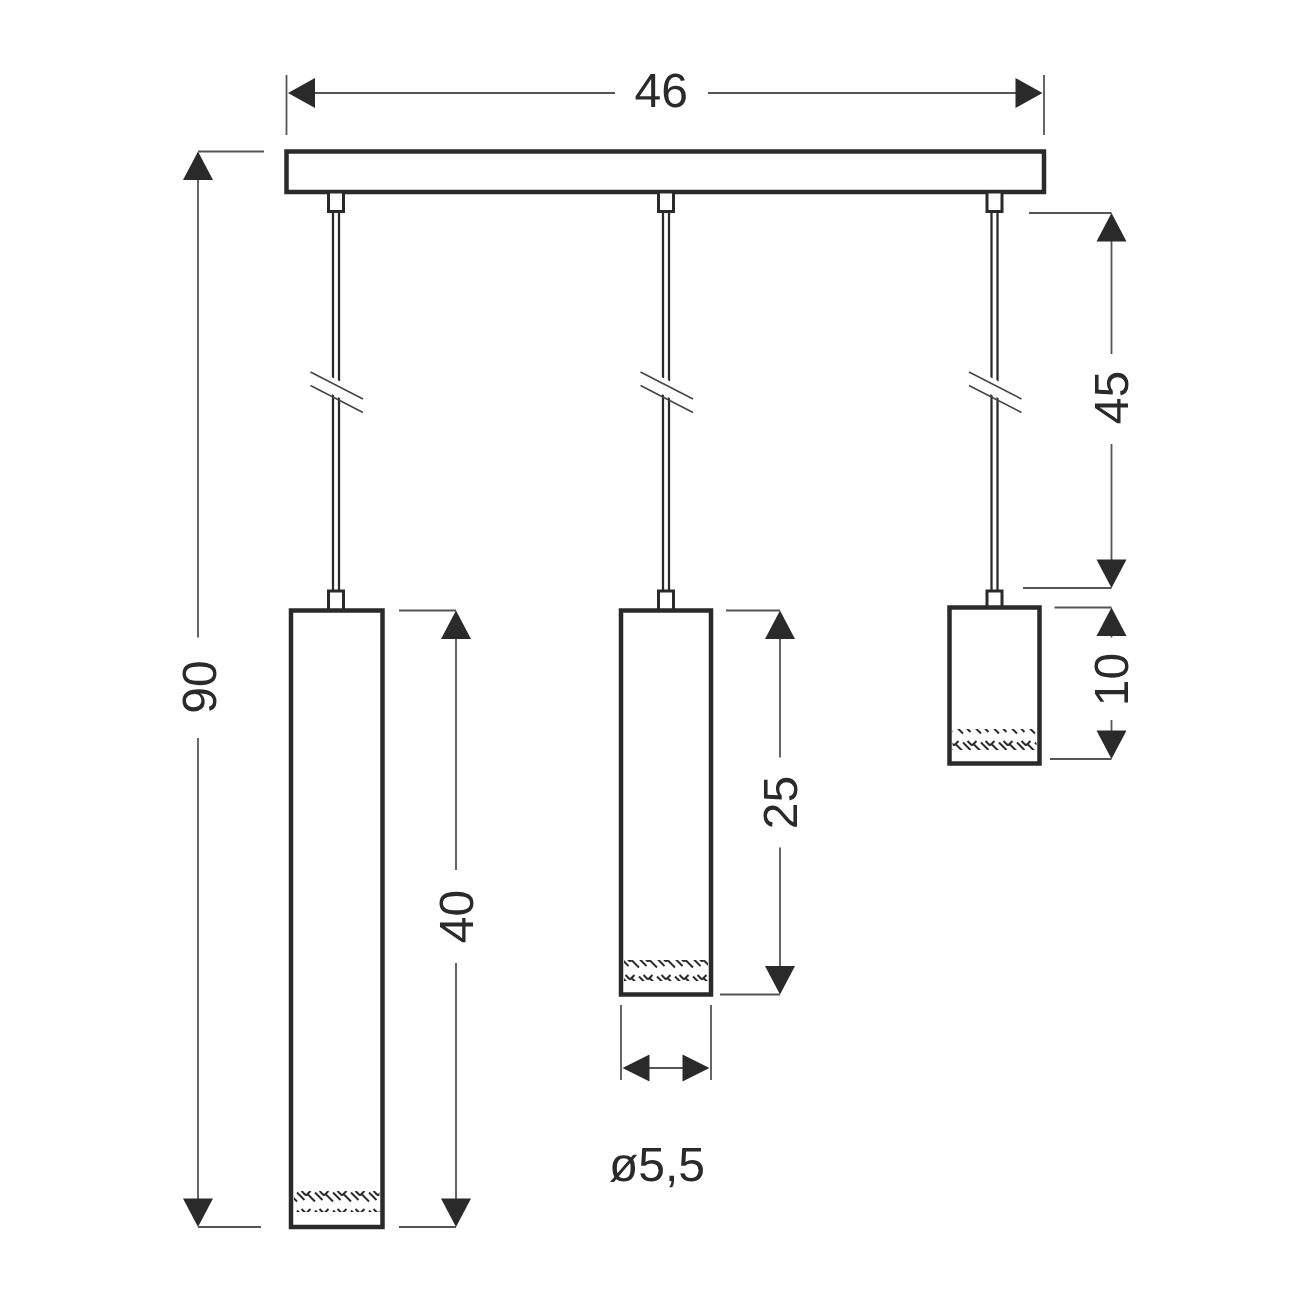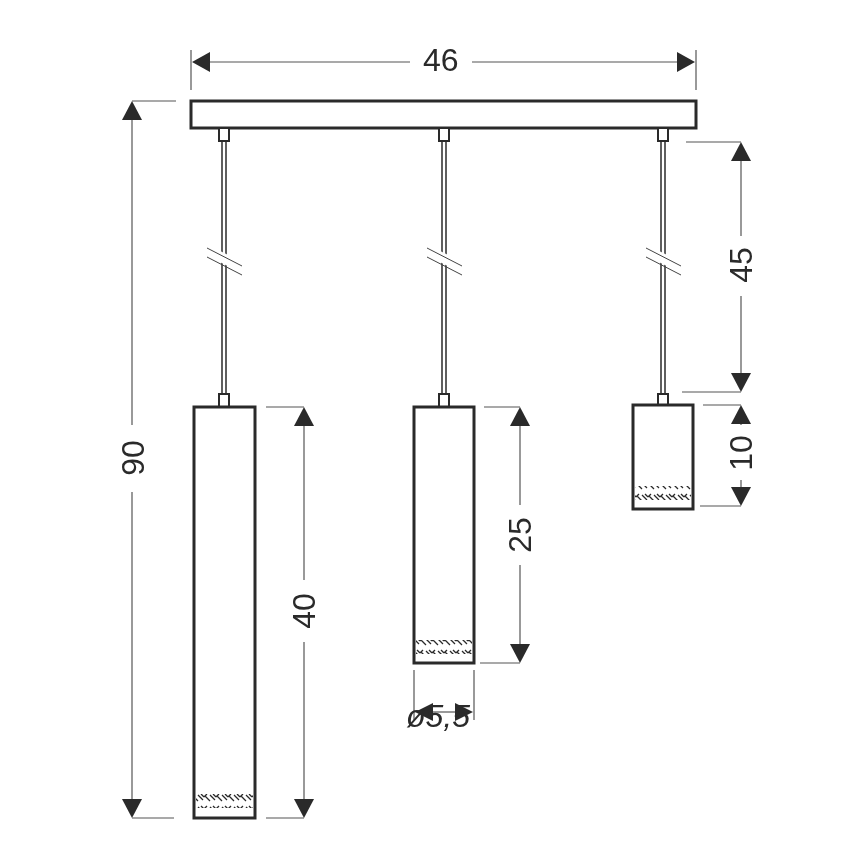--- a/index.html
+++ b/index.html
@@ -122,14 +122,14 @@
     <polygon points="741,506 731,487 751,487" fill="#2a2a2a" stroke="none"></polygon>
   </g>
 </svg>
 
 <div class="lbl" style="left:423px; top:44px;">46</div>
 <div class="lbl rot" style="left:115px; top:442px; width:36px; text-align:center;">90</div>
 <div class="lbl rot" style="left:723px; top:249px; width:36px; text-align:center;">45</div>
 <div class="lbl rot" style="left:723px; top:437px; width:36px; text-align:center;">10</div>
 <div class="lbl rot" style="left:502px; top:519px; width:36px; text-align:center;">25</div>
 <div class="lbl rot" style="left:286px; top:595px; width:36px; text-align:center;">40</div>
-<div class="lbl" style="left:406px; top:700px;font-style:italic;">ø5,5</div>
+<div class="lbl" style="left:406px; top:760px;">ø5,5</div>
 </div>
 
 </body></html>

